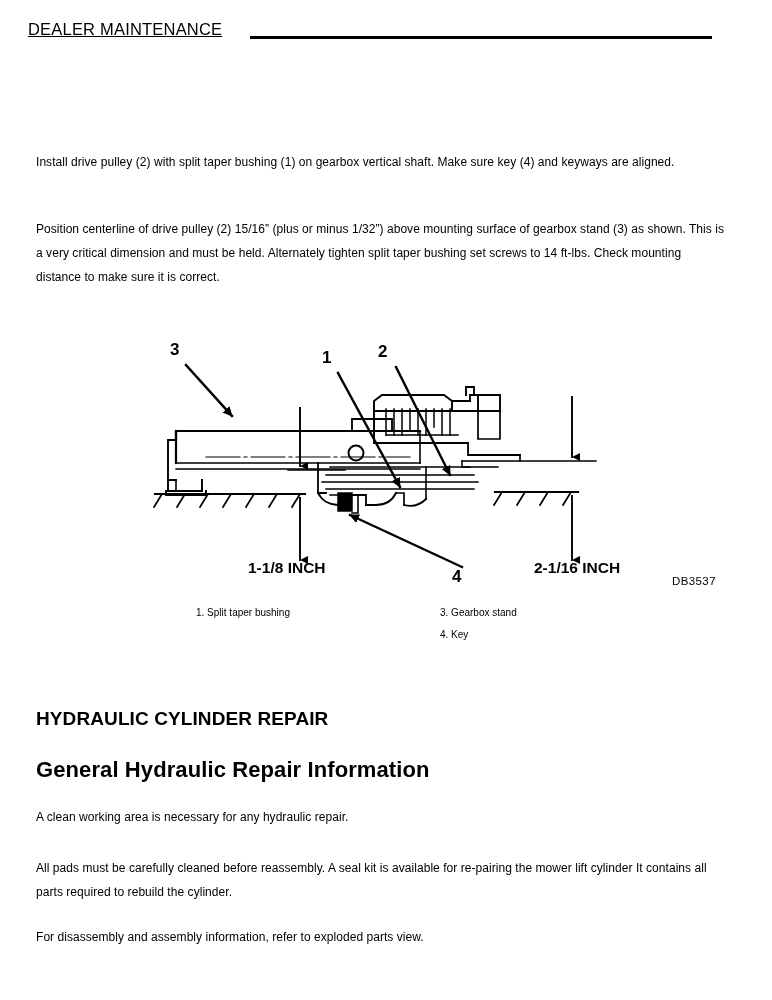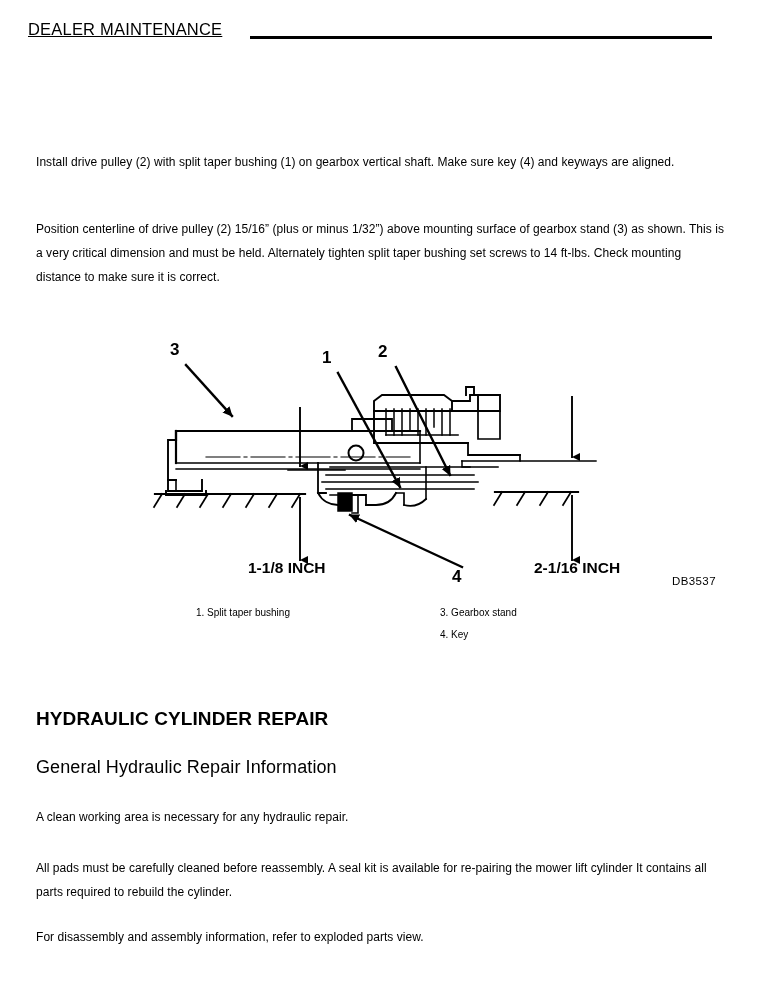--- a/index.html
+++ b/index.html
@@ -51,22 +51,22 @@
   
   .h-section {
     position: absolute;
     font-size: 19px;
     font-weight: bold;
     letter-spacing: 0.1px;
     white-space: nowrap;
   }
   .h-sub {
     position: absolute;
-    font-size: 18px;
-    font-weight: normal;
+    font-size: 22px;
+    font-weight: bold;
     letter-spacing: 0.1px;
     white-space: nowrap;
   }
 
   
   .para {
     position: absolute;
     font-size: 12px;
     line-height: 24px;
     letter-spacing: 0.05px;

